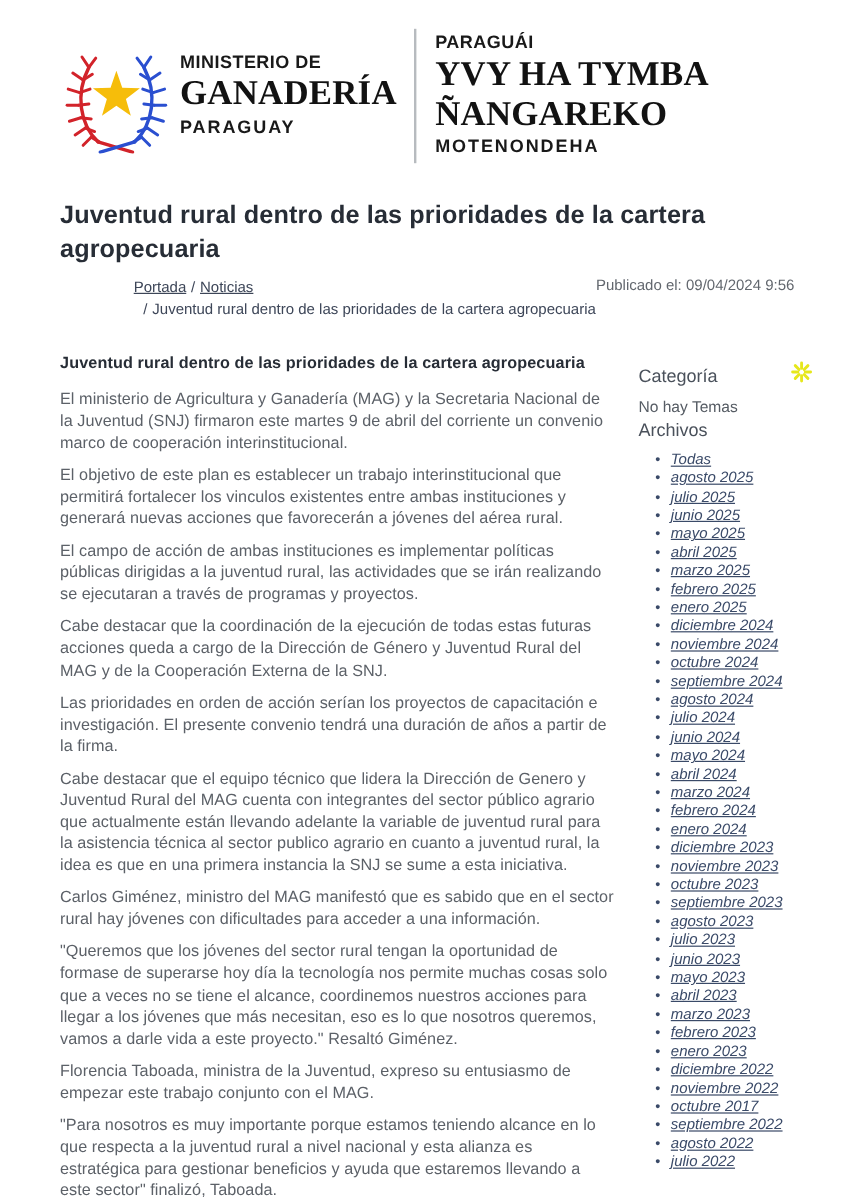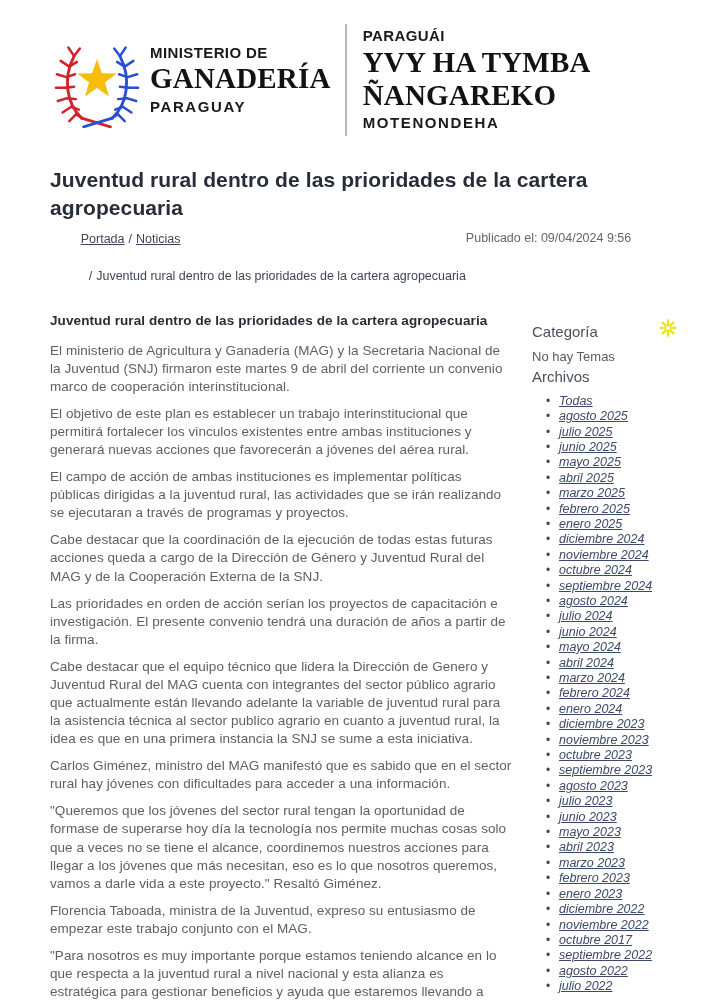--- a/index.html
+++ b/index.html
@@ -36,27 +36,27 @@
     margin: 0 16px 0 14px; flex: 0 0 auto;
   }
 
   
   .page-head { margin: 30px 45px 0 50px; }
   .page-title {
     font-size: 21px; font-weight: 700; color: #272d36;
     line-height: 1.32; max-width: 600px; letter-spacing: 0.1px;
   }
   .meta-row {
-    display: flex; justify-content: center; align-items: flex-start;
+    display: flex; justify-content: flex-end; align-items: flex-start;
     margin-top: 9px;
   }
   .breadcrumb { font-size: 12.5px; color: #3d4658; line-height: 1.45; }
   .breadcrumb a { color: #3d4658; text-decoration: underline; cursor: pointer; }
   .crumb-sep { margin: 0 4px; text-decoration: none; }
-  .crumb-line2 { padding-left: 4px; margin-top: 18px; }
+  .crumb-line2 { padding-left: 4px; margin-top: 0; }
   .published { font-size: 12.5px; color: #62676e; white-space: nowrap; padding-top: 1px; }
 
   
   .main {
     display: flex;
     margin: 28px 25px 0 50px;
     gap: 20px;
   }
   .article { width: 462px; flex: 0 0 auto; }
   .article-heading {

